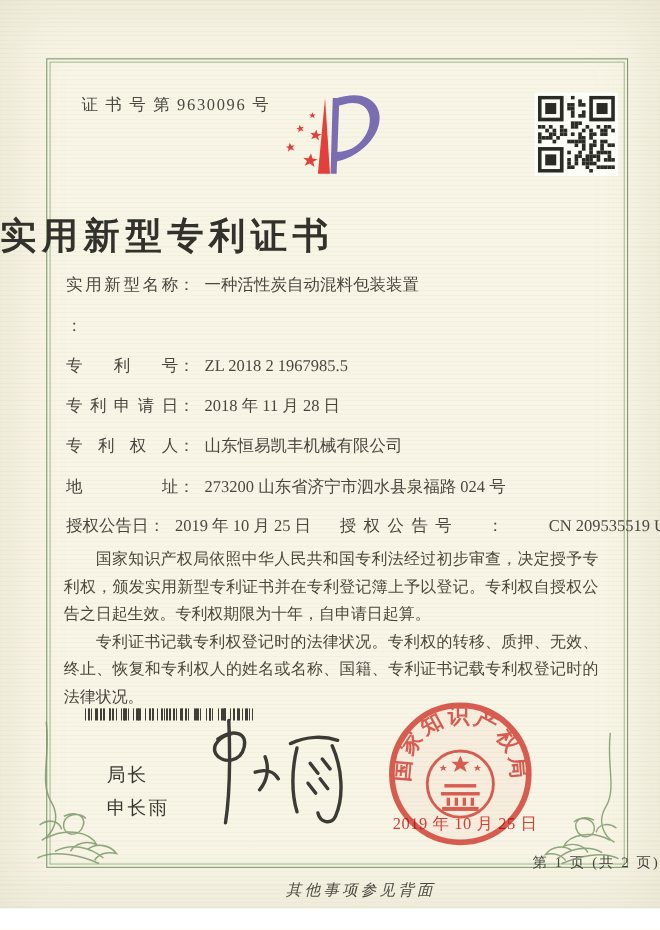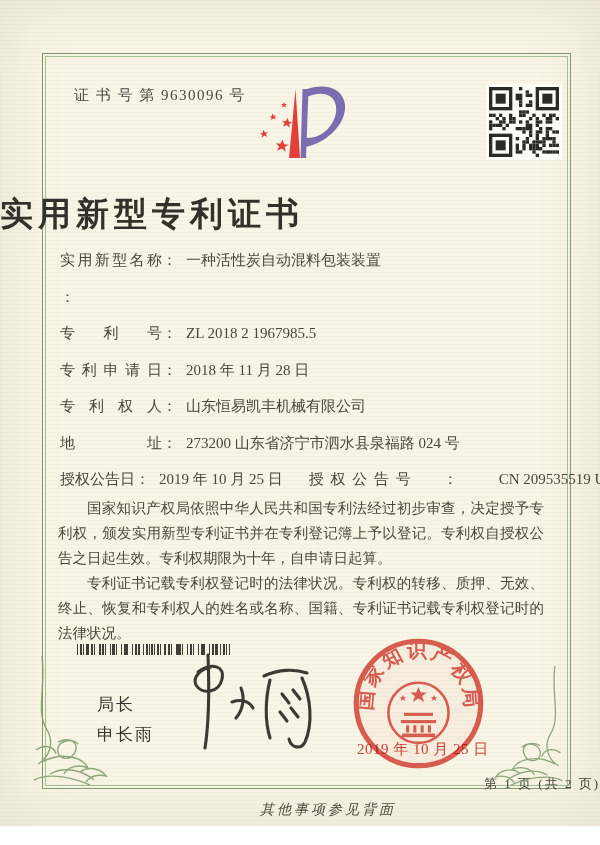--- a/index.html
+++ b/index.html
@@ -20,21 +20,21 @@
   .qr{position:absolute;left:486px;top:84px;width:70px;height:70px;background:#fdfdf8;padding:3px;}
   .title{position:absolute;left:0;top:192px;width:100%;text-align:left;
     font-size:33px;font-weight:600;letter-spacing:5px;color:#33312b;}
   .fields{position:absolute;left:60px;top:249px;width:505px;font-size:15px;color:#4a463e;line-height:22px;}
   .frow{display:flex;align-items:baseline;margin-bottom:14.5px;white-space:nowrap;}
   .flabel{display:inline-block;width:102px;text-align:justify;text-align-last:justify;}
   .fvalue{padding-left:9px;}
   .grant2{margin-left:26px;display:flex;align-items:flex-end;gap:32px;}
   .paras{position:absolute;left:58px;top:497px;width:486px;font-size:14.5px;line-height:25px;
     color:#4c473b;text-align:justify;}
-  .paras p{margin:0;text-indent:2em;font-family:Liberation Mono, monospace;}
+  .paras p{margin:0;text-indent:2em;}
   .barcode{position:absolute;left:77px;top:644px;width:153px;height:11px;opacity:.88;
     background:
       repeating-linear-gradient(90deg, rgba(0,0,0,0) 0 9px, #26261f 9px 11px, rgba(0,0,0,0) 11px 13px),
       repeating-linear-gradient(90deg,#26261f 0 1px, rgba(0,0,0,0) 1px 3px, #26261f 3px 5px, rgba(0,0,0,0) 5px 6px, #26261f 6px 7px, rgba(0,0,0,0) 7px 11px);}
   .director{position:absolute;left:97px;top:690px;font-size:17px;line-height:30px;color:#37352f;
     font-family:"Liberation Sans","DejaVu Sans",sans-serif;letter-spacing:2px;}
   .signature{position:absolute;left:152px;top:648px;}
   .seal{position:absolute;left:349px;top:634px;mix-blend-mode:multiply;}
   .seal-date{position:absolute;left:357px;top:740px;font-size:15px;color:#d8453c;letter-spacing:.5px;
     mix-blend-mode:multiply;}

